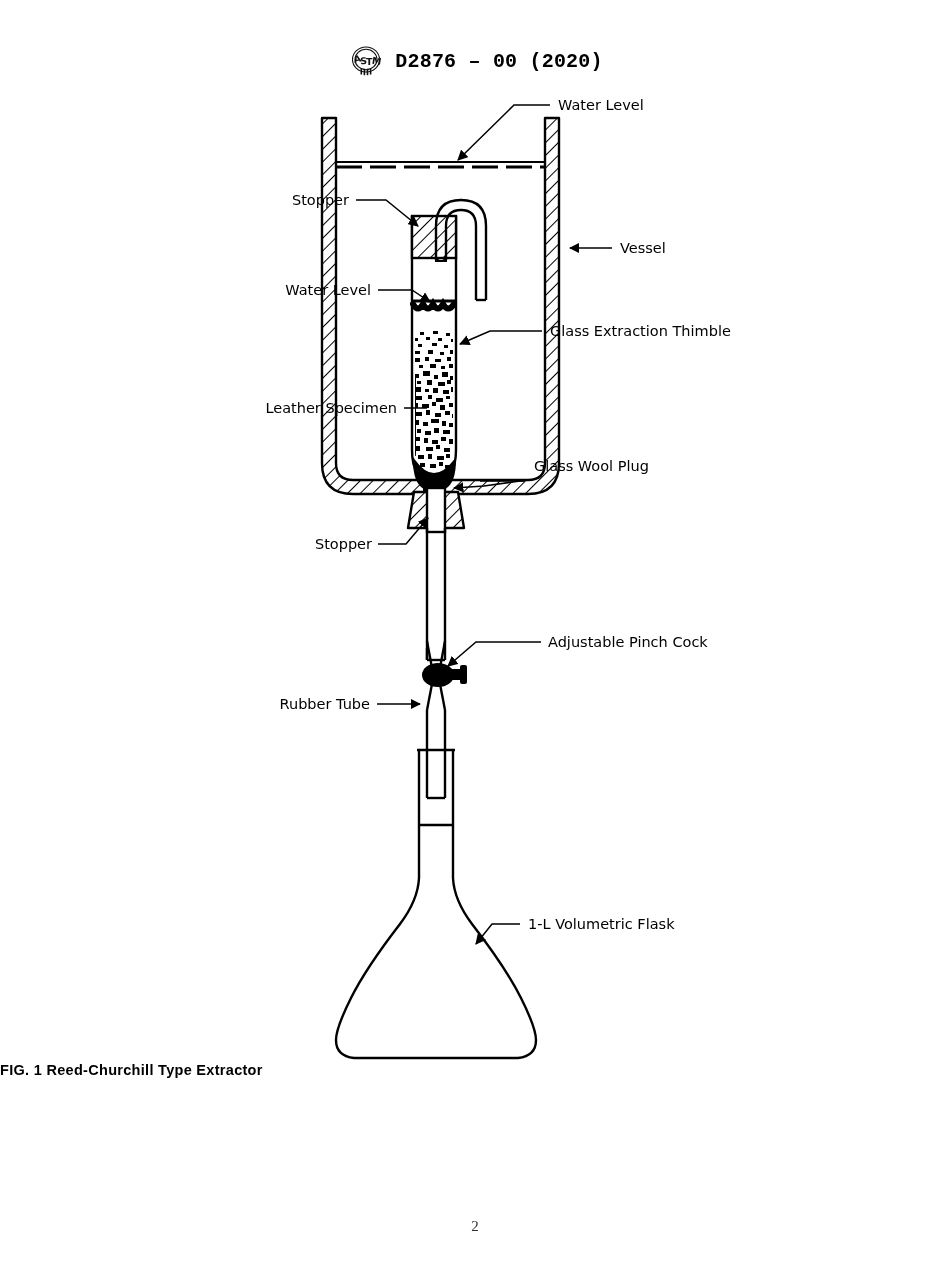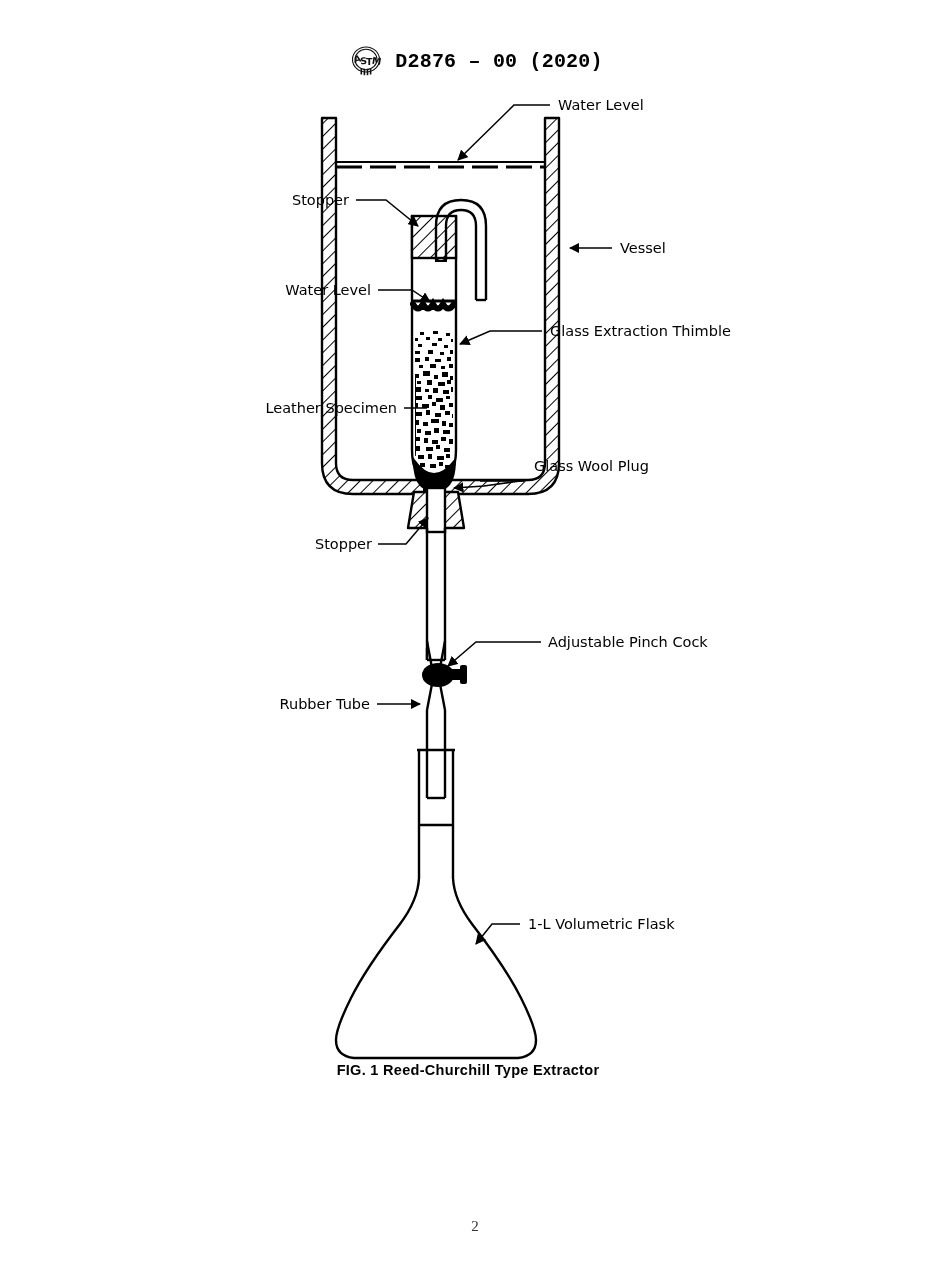--- a/index.html
+++ b/index.html
@@ -51,21 +51,20 @@
   .figure-svg {
     display: block;
     width: 950px;
     height: 990px;
   }
   .fig-caption {
     position: absolute;
     top: 1062px;
     left: 0;
     width: 936px;
-    text-align: center;
     font-family: "Liberation Sans", sans-serif;
     font-size: 14.5px;
     font-weight: bold;
     letter-spacing: 0.3px;
   }
 
   
   .page-number {
     position: absolute;
     top: 1218px;

